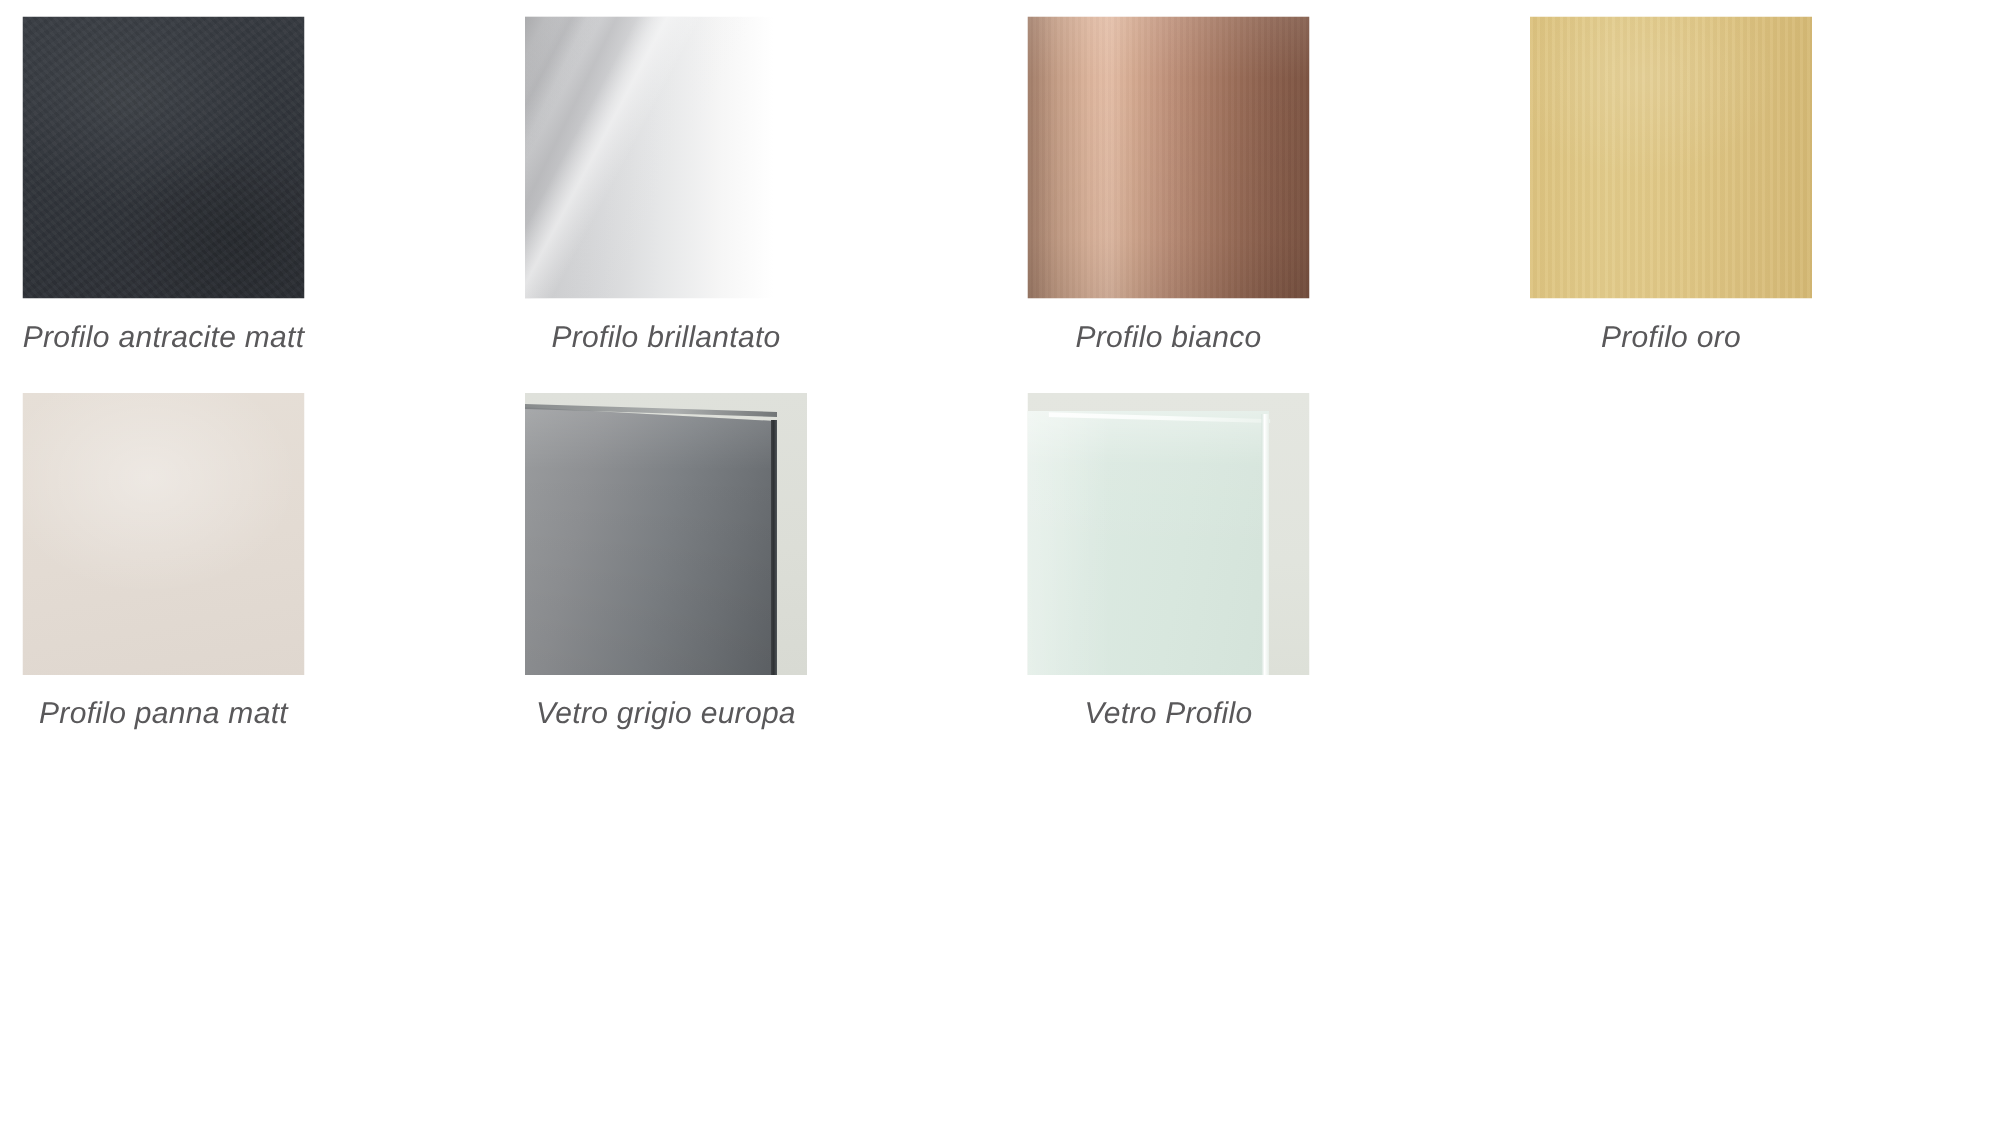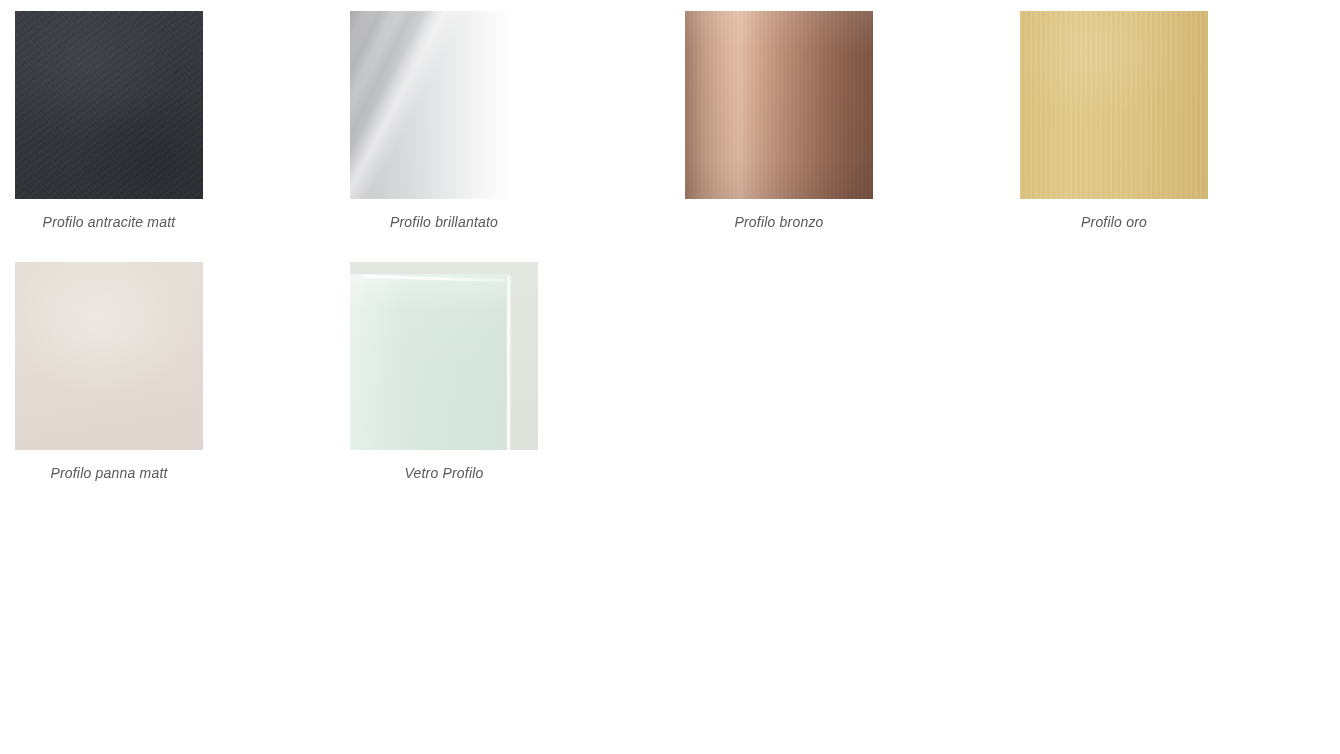--- a/index.html
+++ b/index.html
@@ -38,21 +38,21 @@
     overflow: hidden;
     background: #ffffff;
   }
 
   .swatch-label {
     position: absolute;
     left: 0;
     top: 214px;
     width: 218px;
     text-align: center;
-    font-size: 14px;
+    font-size: 20px;
     font-style: italic;
     font-weight: 300;
     color: #59585a;
     letter-spacing: 0.2px;
     white-space: nowrap;
   }
 
   
 
   .surf {
@@ -347,37 +347,47 @@
   </div>
 
 
 
 
 
   <div class="swatch-cell">
     <div class="swatch-image">
       <div class="surf surf-bronzo"></div>
     </div>
-    <div class="swatch-label">Profilo bronzo</div>
+    <div class="swatch-label">Profilo bianco</div>
   </div>
 
   <div class="swatch-cell">
     <div class="swatch-image">
       <div class="surf surf-oro"></div>
     </div>
     <div class="swatch-label">Profilo oro</div>
   </div>
 
   <div class="swatch-cell">
     <div class="swatch-image">
       <div class="surf surf-panna"></div>
     </div>
     <div class="swatch-label">Profilo panna matt</div>
   </div>
 
+  <div class="swatch-cell">
+    <div class="swatch-image">
+      <div class="glass-scene scene-grigio-europa">
+        <div class="pane-grey"></div>
+        <div class="pane-grey-top"></div>
+        <div class="pane-grey-edge"></div>
+      </div>
+    </div>
+    <div class="swatch-label">Vetro grigio europa</div>
+  </div>
 
   <div class="swatch-cell">
     <div class="swatch-image">
       <div class="glass-scene scene-satinato">
         <div class="pane-satin"></div>
         <div class="pane-satin-top"></div>
         <div class="pane-satin-edge"></div>
       </div>
     </div>
     <div class="swatch-label">Vetro Profilo</div>

